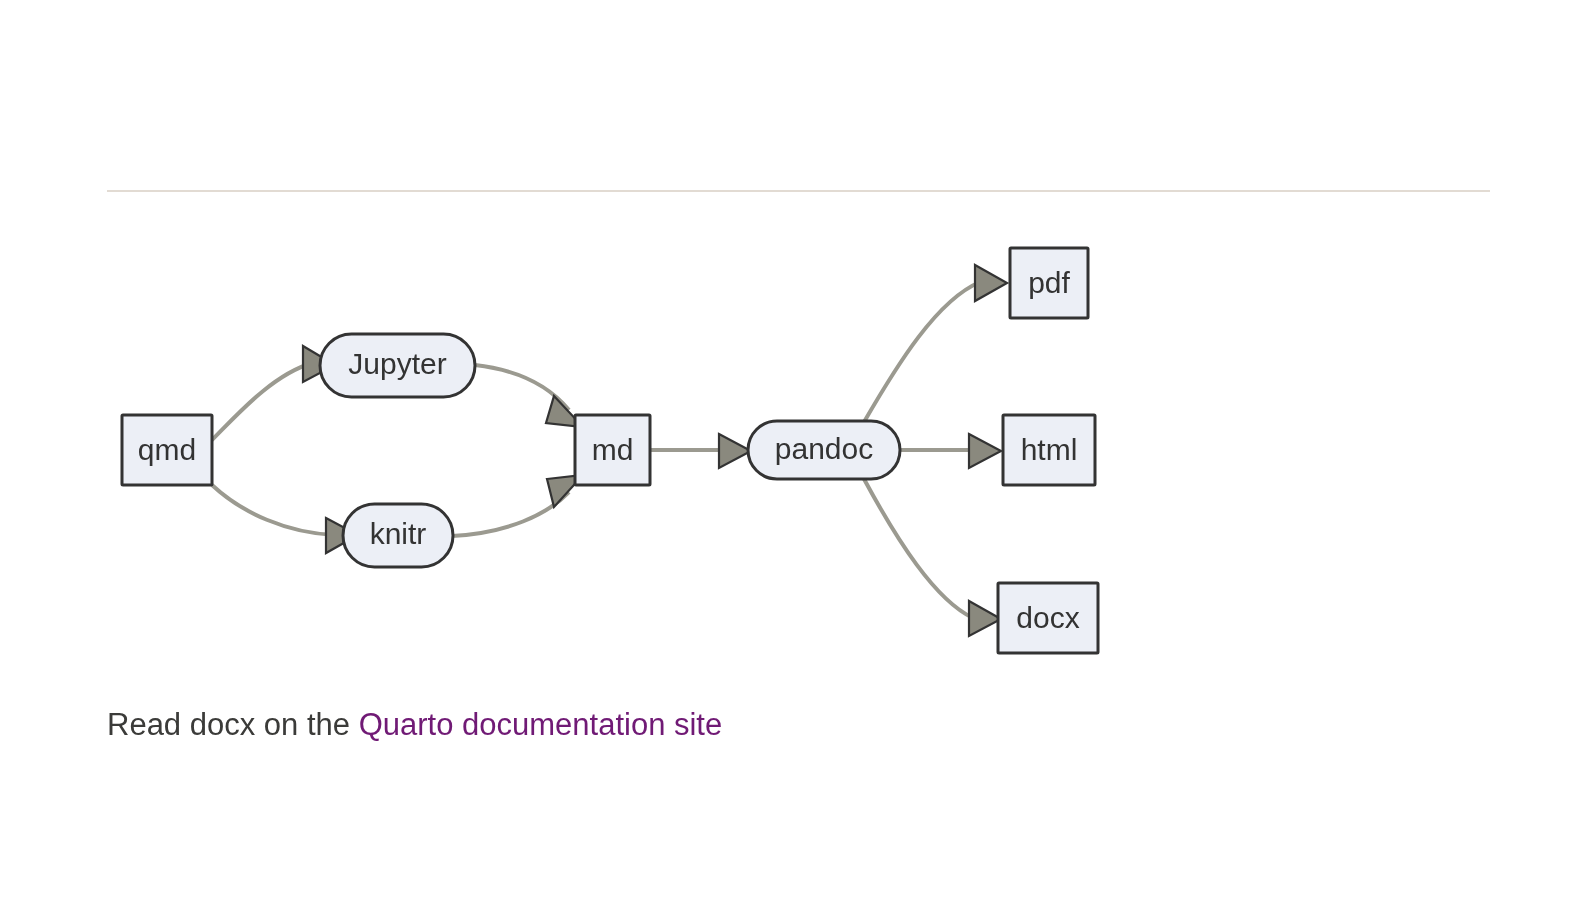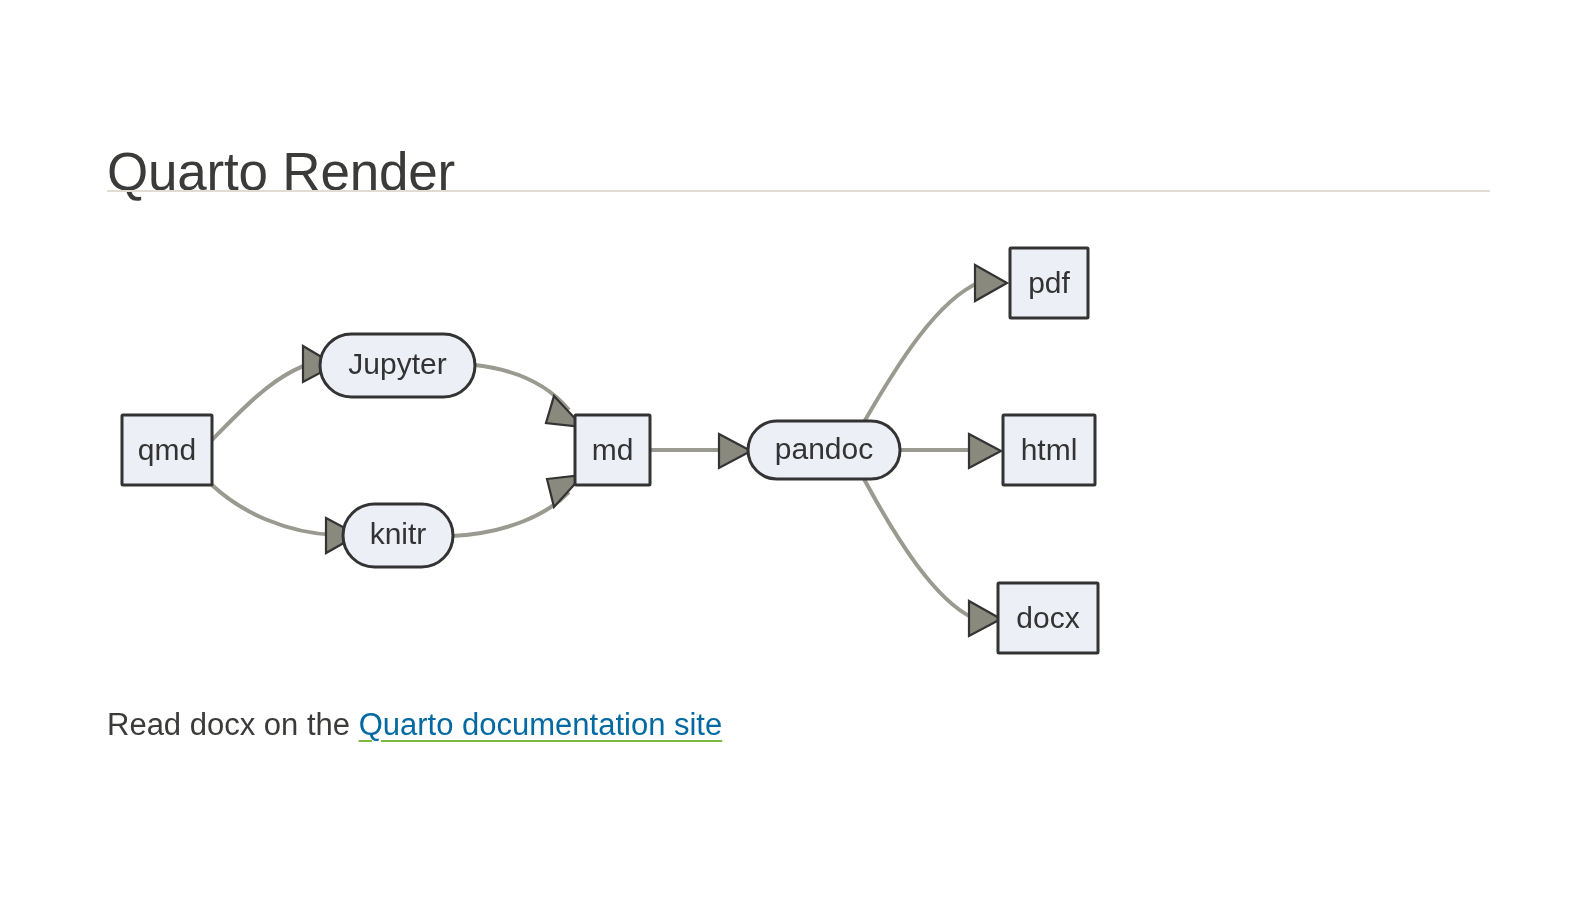--- a/index.html
+++ b/index.html
@@ -77,34 +77,32 @@
   .footer-text {
     position: absolute;
     left: 107px;
     top: 672px;
     font-size: 31px;
     line-height: 44px;
     color: #3b3b39;
     white-space: nowrap;
   }
   .doc-link {
-    color: #0369a1;
-    text-decoration: underline;
+    color: #701a75;
     text-decoration-color: #7cb945;
     text-underline-offset: 5px;
     text-decoration-thickness: 2px;
     cursor: pointer;
   }
 </style>
 </head>
 <body>
 
 <div class="page">
 
-  <h1 class="page-title">Quarto Render</h1>
 
   <div class="title-rule"></div>
 
   <div class="diagram-wrap">
     <svg class="diagram-svg" width="1060" height="440" viewBox="0 0 1060 440" xmlns="http://www.w3.org/2000/svg">
 
       <g>
 
         <path class="edge-path" d="M 105,225 C 130,200 165,160 205,148"></path>
         <polygon class="arrow-head" points="196,131 228,150 196,167"></polygon>

